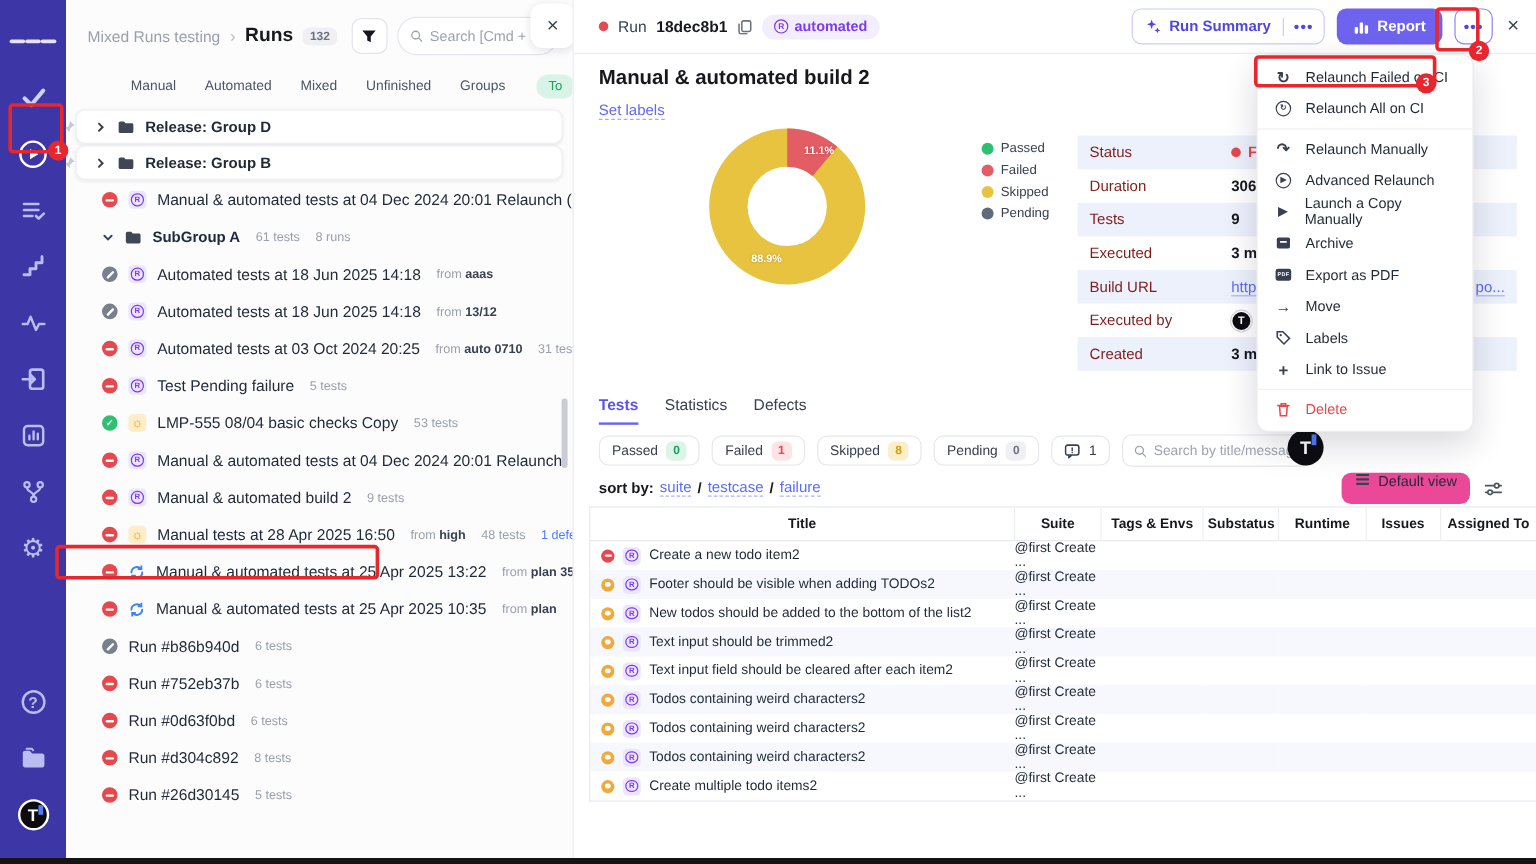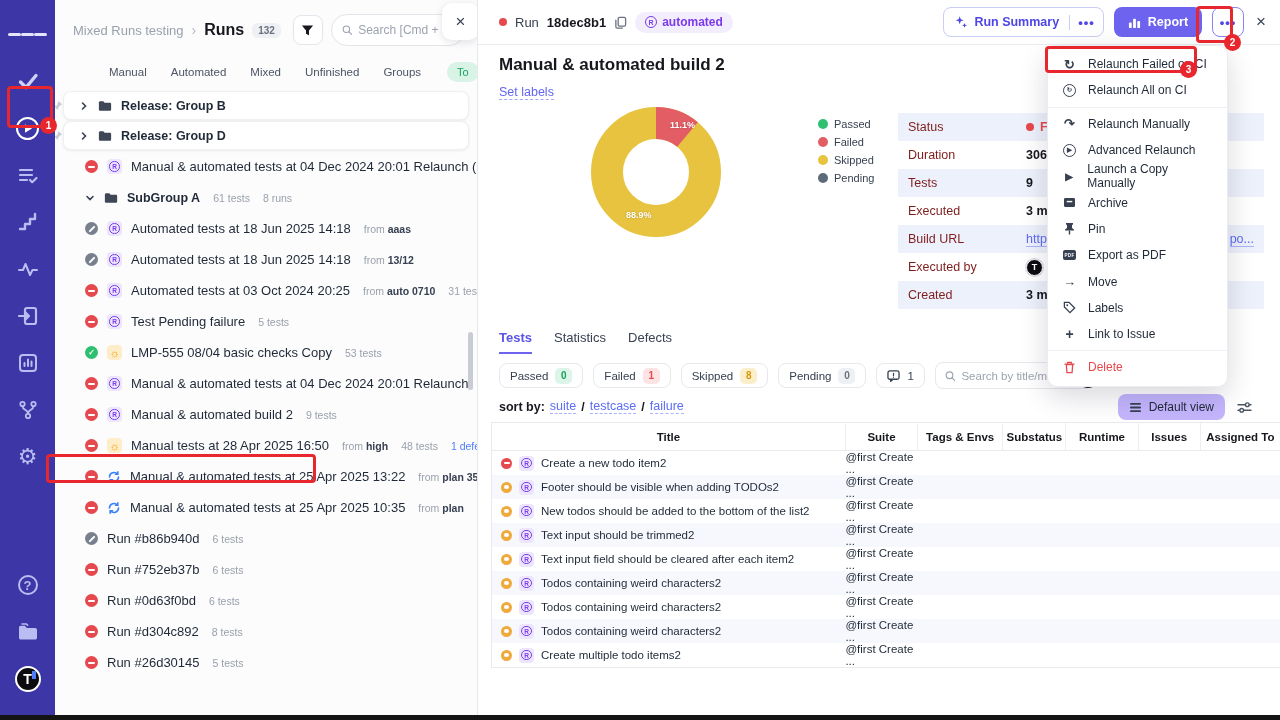--- a/index.html
+++ b/index.html
@@ -98,21 +98,21 @@
   .fc-green{background:#dcf5e8;color:#18a05c}.fc-red{background:#fde3e3;color:#e5484d}
   .fc-amber{background:#fbeecb;color:#d9960a}.fc-gray{background:#eef0f3;color:#6b7280}
   .m-search{display:flex;align-items:center;gap:6px;height:27px;width:158px;border:1px solid #e6e8ec;border-radius:8px;padding:0 9px;background:#fff}
   .m-search input{border:0;outline:0;width:100%;font-size:11.5px;color:#374151;font-family:"Liberation Sans",sans-serif}
   .m-search input::placeholder{color:#9ca3af}
   .big-avatar{position:absolute;left:595px;top:358px;width:30px;height:30px;border-radius:50%;background:#0c0c10;color:#fff;font-size:15px;font-weight:bold;display:flex;align-items:center;justify-content:center;z-index:3}
   .big-avatar::after{content:"";position:absolute;right:6px;top:4px;width:4px;height:9px;background:#4f7df9}
   .sortrow{position:absolute;left:21px;top:399px;font-size:12.5px;color:#16181d;font-weight:bold;display:flex;gap:5px;align-items:center}
   .slink{color:#5b6cf5;font-weight:normal;border-bottom:1px dashed #aab3f9;cursor:pointer}
   .viewrow{position:absolute;right:28px;top:394px;display:flex;align-items:center;gap:12px}
-  .btn-view{display:flex;align-items:center;gap:7px;height:26px;background:#c4b5fd;border-radius:8px;border:0;padding:0 11px;font-size:12px;color:#1f2937;cursor:pointer;font-family:"Liberation Sans",sans-serif}
+  .btn-view{display:flex;gap:7px;height:26px;background:#ec4899;border-radius:8px;border:0;padding:0 11px;font-size:12px;color:#1f2937;cursor:pointer;font-family:"Liberation Sans",sans-serif}
 
   .tablewrap{position:absolute;left:13px;top:422px;width:792px}
   table.runs{border-collapse:collapse;width:790px;border:1px solid #e8eaee;border-radius:8px}
   table.runs th{height:28px;font-size:11.5px;color:#16181d;border-right:1px solid #eceef2;border-bottom:1px solid #e8eaee;background:#fff}
   table.runs td{height:21px;font-size:11.5px;color:#1f2937;padding:0}
   tr.trow:nth-child(even){background:#f6f8fd}
   .tcell{display:flex;align-items:center;gap:7px;padding-left:9px}
   .suite-cell{color:#374151;font-size:10.5px;padding-left:8px}
 
   
@@ -245,33 +245,33 @@
         <div class="lrow group-card">
           <svg width="11" height="11" viewBox="0 0 12 12" style="flex:none;margin-left:-18px;margin-right:7px">
             <path d="M7 1l4 4-1.8.7L7 8l-.6 3L2.5 6.8 5.5 6l.8-2.2z" fill="#c6cad2"></path>
           </svg>
           <svg class="chev" viewBox="0 0 10 10">
             <path d="M3.5 2l3 3-3 3" stroke="#374151" stroke-width="1.6" fill="none" stroke-linecap="round"></path>
           </svg>
           <svg width="14" height="12" viewBox="0 0 16 13">
             <path d="M1 2.5C1 1.7 1.7 1 2.5 1h3.6L7.6 2.7h6C14.4 2.7 15 3.3 15 4.1v6.4c0 .8-.6 1.5-1.4 1.5H2.5c-.8 0-1.5-.7-1.5-1.5z" fill="#3f4756"></path>
           </svg>
-          <span class="title" style="font-weight:bold;font-size:12.5px">Release: Group B</span>
+          <span class="title" style="font-weight:bold;font-size:12.5px">Release: Group D</span>
         </div>
         <div class="lrow group-card">
           <svg width="11" height="11" viewBox="0 0 12 12" style="flex:none;margin-left:-18px;margin-right:7px">
             <path d="M7 1l4 4-1.8.7L7 8l-.6 3L2.5 6.8 5.5 6l.8-2.2z" fill="#c6cad2"></path>
           </svg>
           <svg class="chev" viewBox="0 0 10 10">
             <path d="M3.5 2l3 3-3 3" stroke="#374151" stroke-width="1.6" fill="none" stroke-linecap="round"></path>
           </svg>
           <svg width="14" height="12" viewBox="0 0 16 13">
             <path d="M1 2.5C1 1.7 1.7 1 2.5 1h3.6L7.6 2.7h6C14.4 2.7 15 3.3 15 4.1v6.4c0 .8-.6 1.5-1.4 1.5H2.5c-.8 0-1.5-.7-1.5-1.5z" fill="#3f4756"></path>
           </svg>
-          <span class="title" style="font-weight:bold;font-size:12.5px">Release: Group D</span>
+          <span class="title" style="font-weight:bold;font-size:12.5px">Release: Group B</span>
         </div>
         <div class="lrow">
           <span class="st st-failed"></span>
           <span class="ricon">
             <i>R</i>
           </span>
           <span class="title">Manual &amp; automated tests at 04 Dec 2024 20:01 Relaunch (Relaunc</span>
         </div>
         <div class="lrow">
           <svg class="chev" viewBox="0 0 10 10">
@@ -766,29 +766,20 @@
         <span class="micon">
           <svg width="13" height="11" viewBox="0 0 14 12">
             <rect x="1" y="1" width="12" height="10" rx="1.5" fill="#374151"></rect>
             <rect x="4" y="4.2" width="6" height="1.6" fill="#fff"></rect>
           </svg>
         </span>
         <span>Archive</span>
       </div>
       <div class="mitem">
         <span class="micon">
-          <svg width="11" height="13" viewBox="0 0 11 13">
-            <path d="M2 1h7v1.5l-1 .6v3l2 1.4v1H1v-1l2-1.4v-3L2 2.5z" fill="#374151"></path>
-            <rect x="4.8" y="8.5" width="1.4" height="4" fill="#374151"></rect>
-          </svg>
-        </span>
-        <span>Pin</span>
-      </div>
-      <div class="mitem">
-        <span class="micon">
           <span class="pdfbadge">PDF</span>
         </span>
         <span>Export as PDF</span>
       </div>
       <div class="mitem">
         <span class="micon">→</span>
         <span>Move</span>
       </div>
       <div class="mitem">
         <span class="micon">

